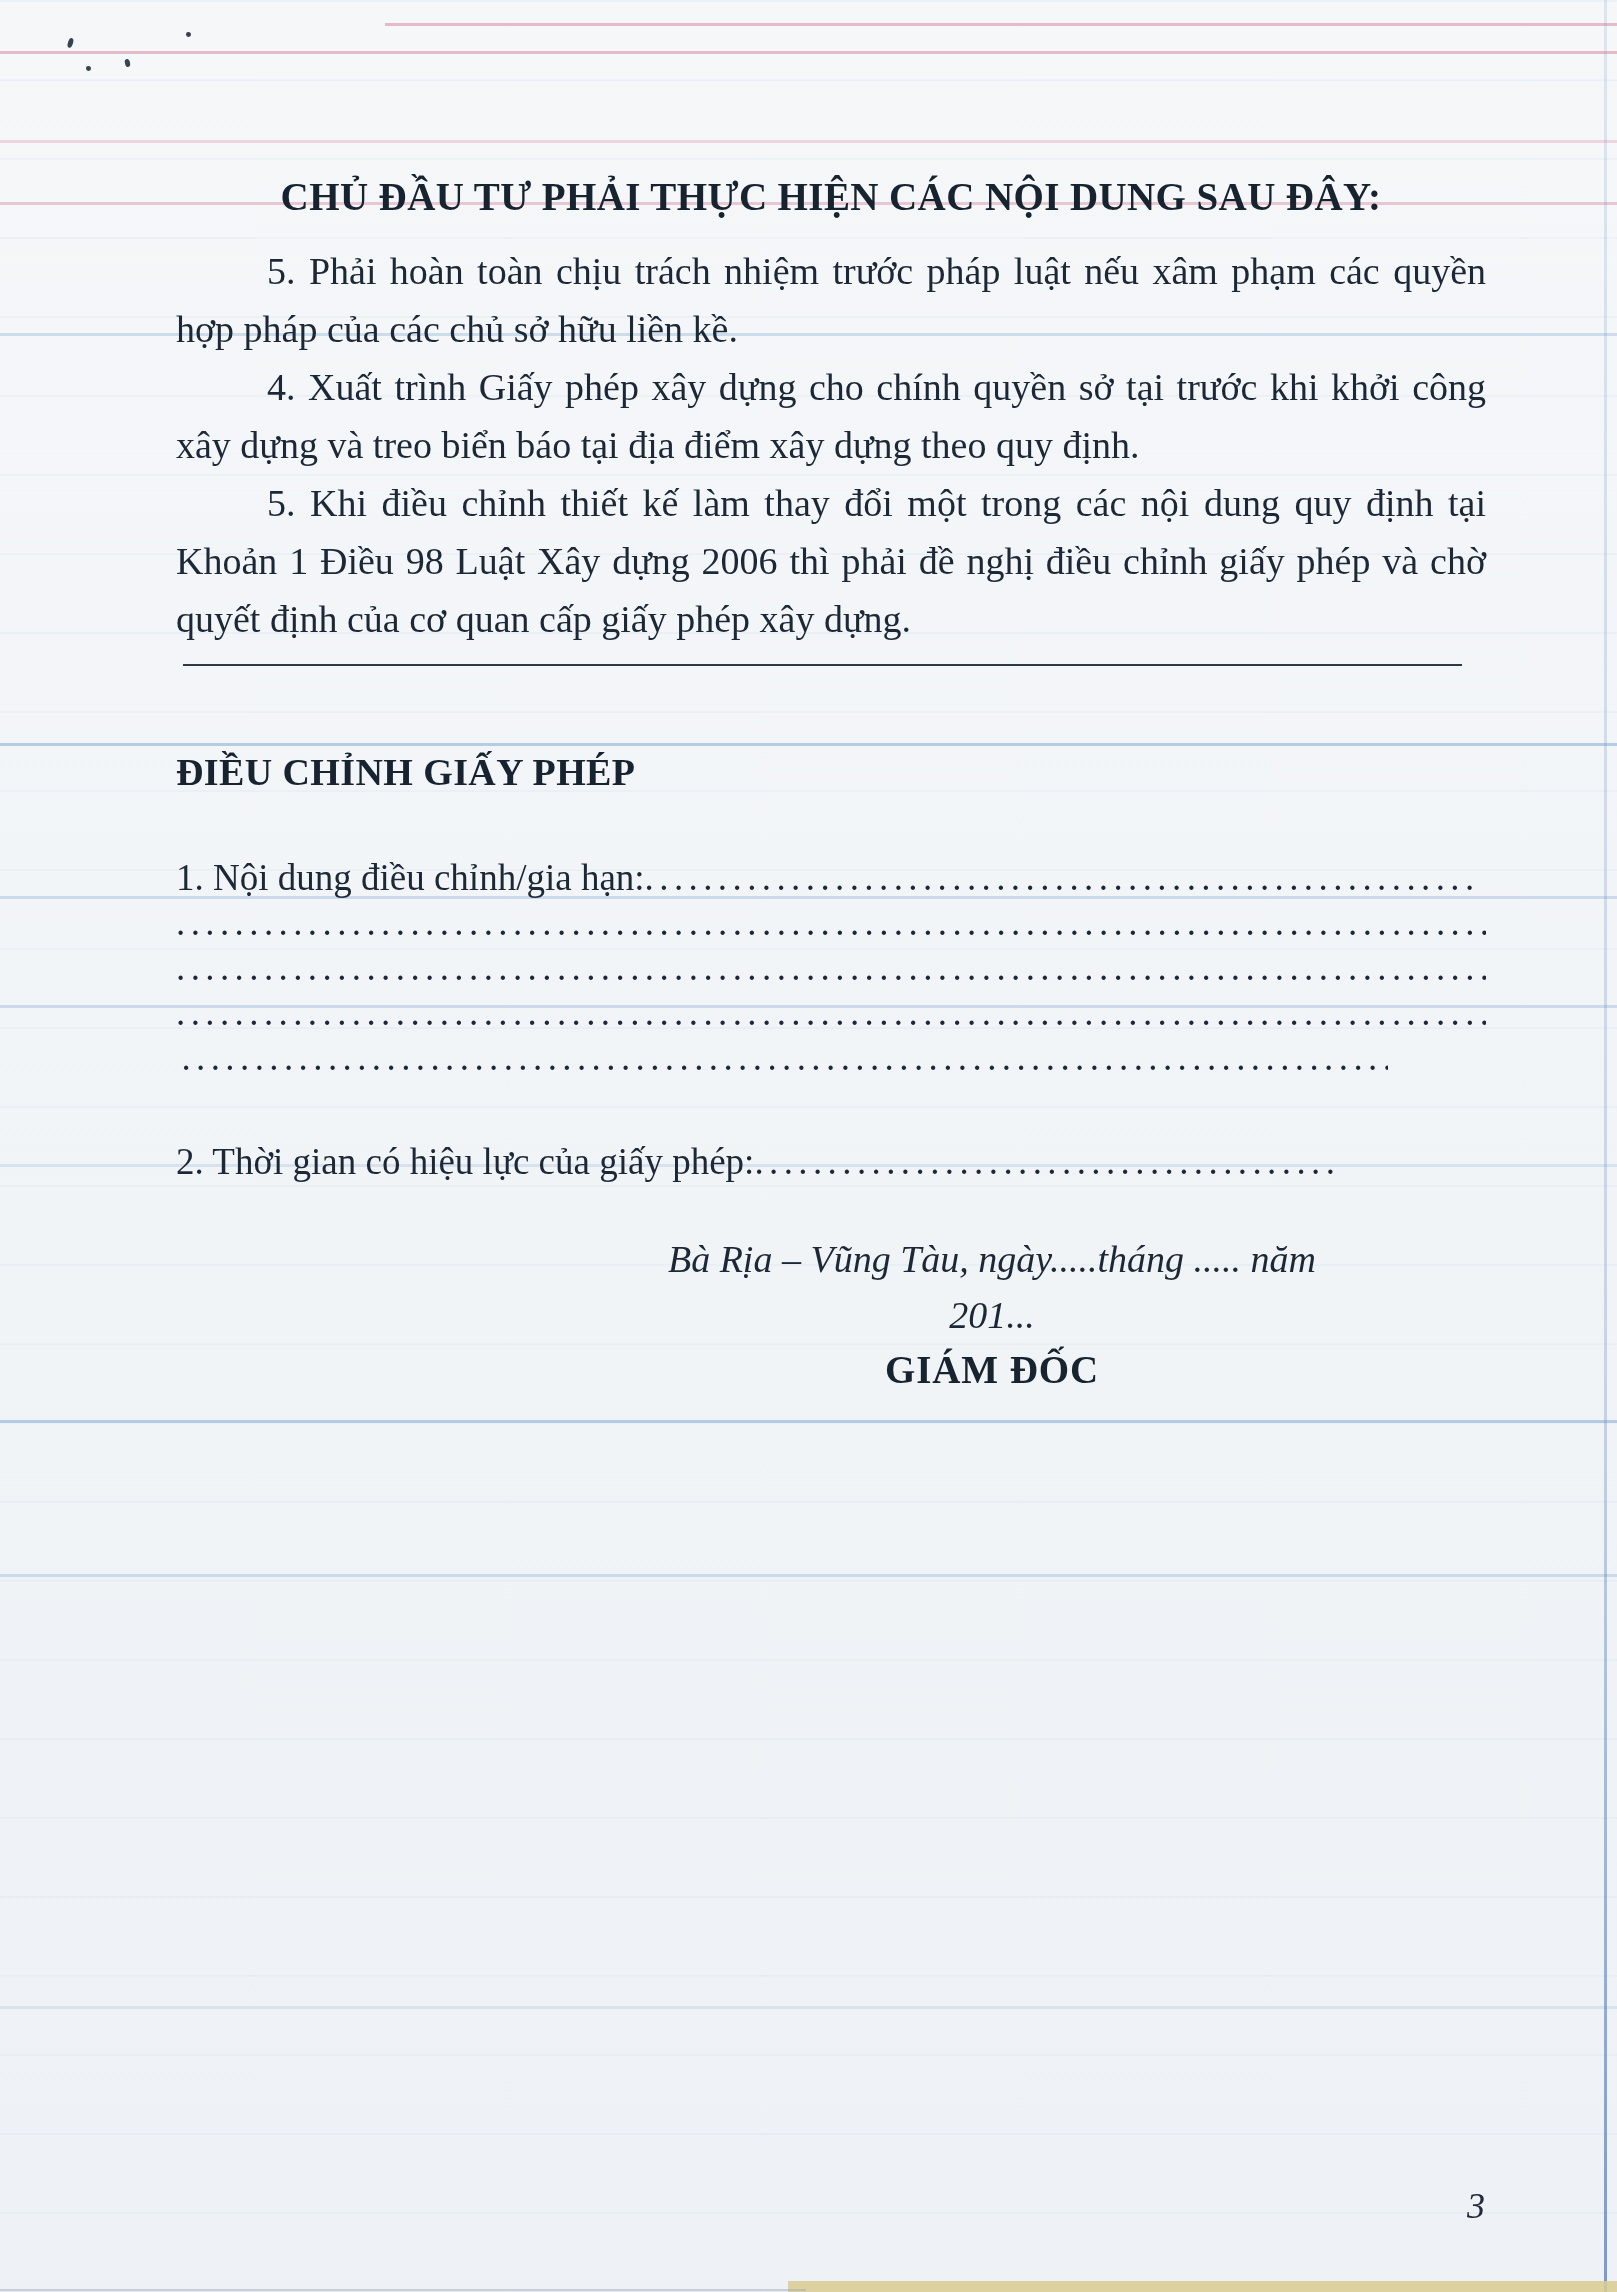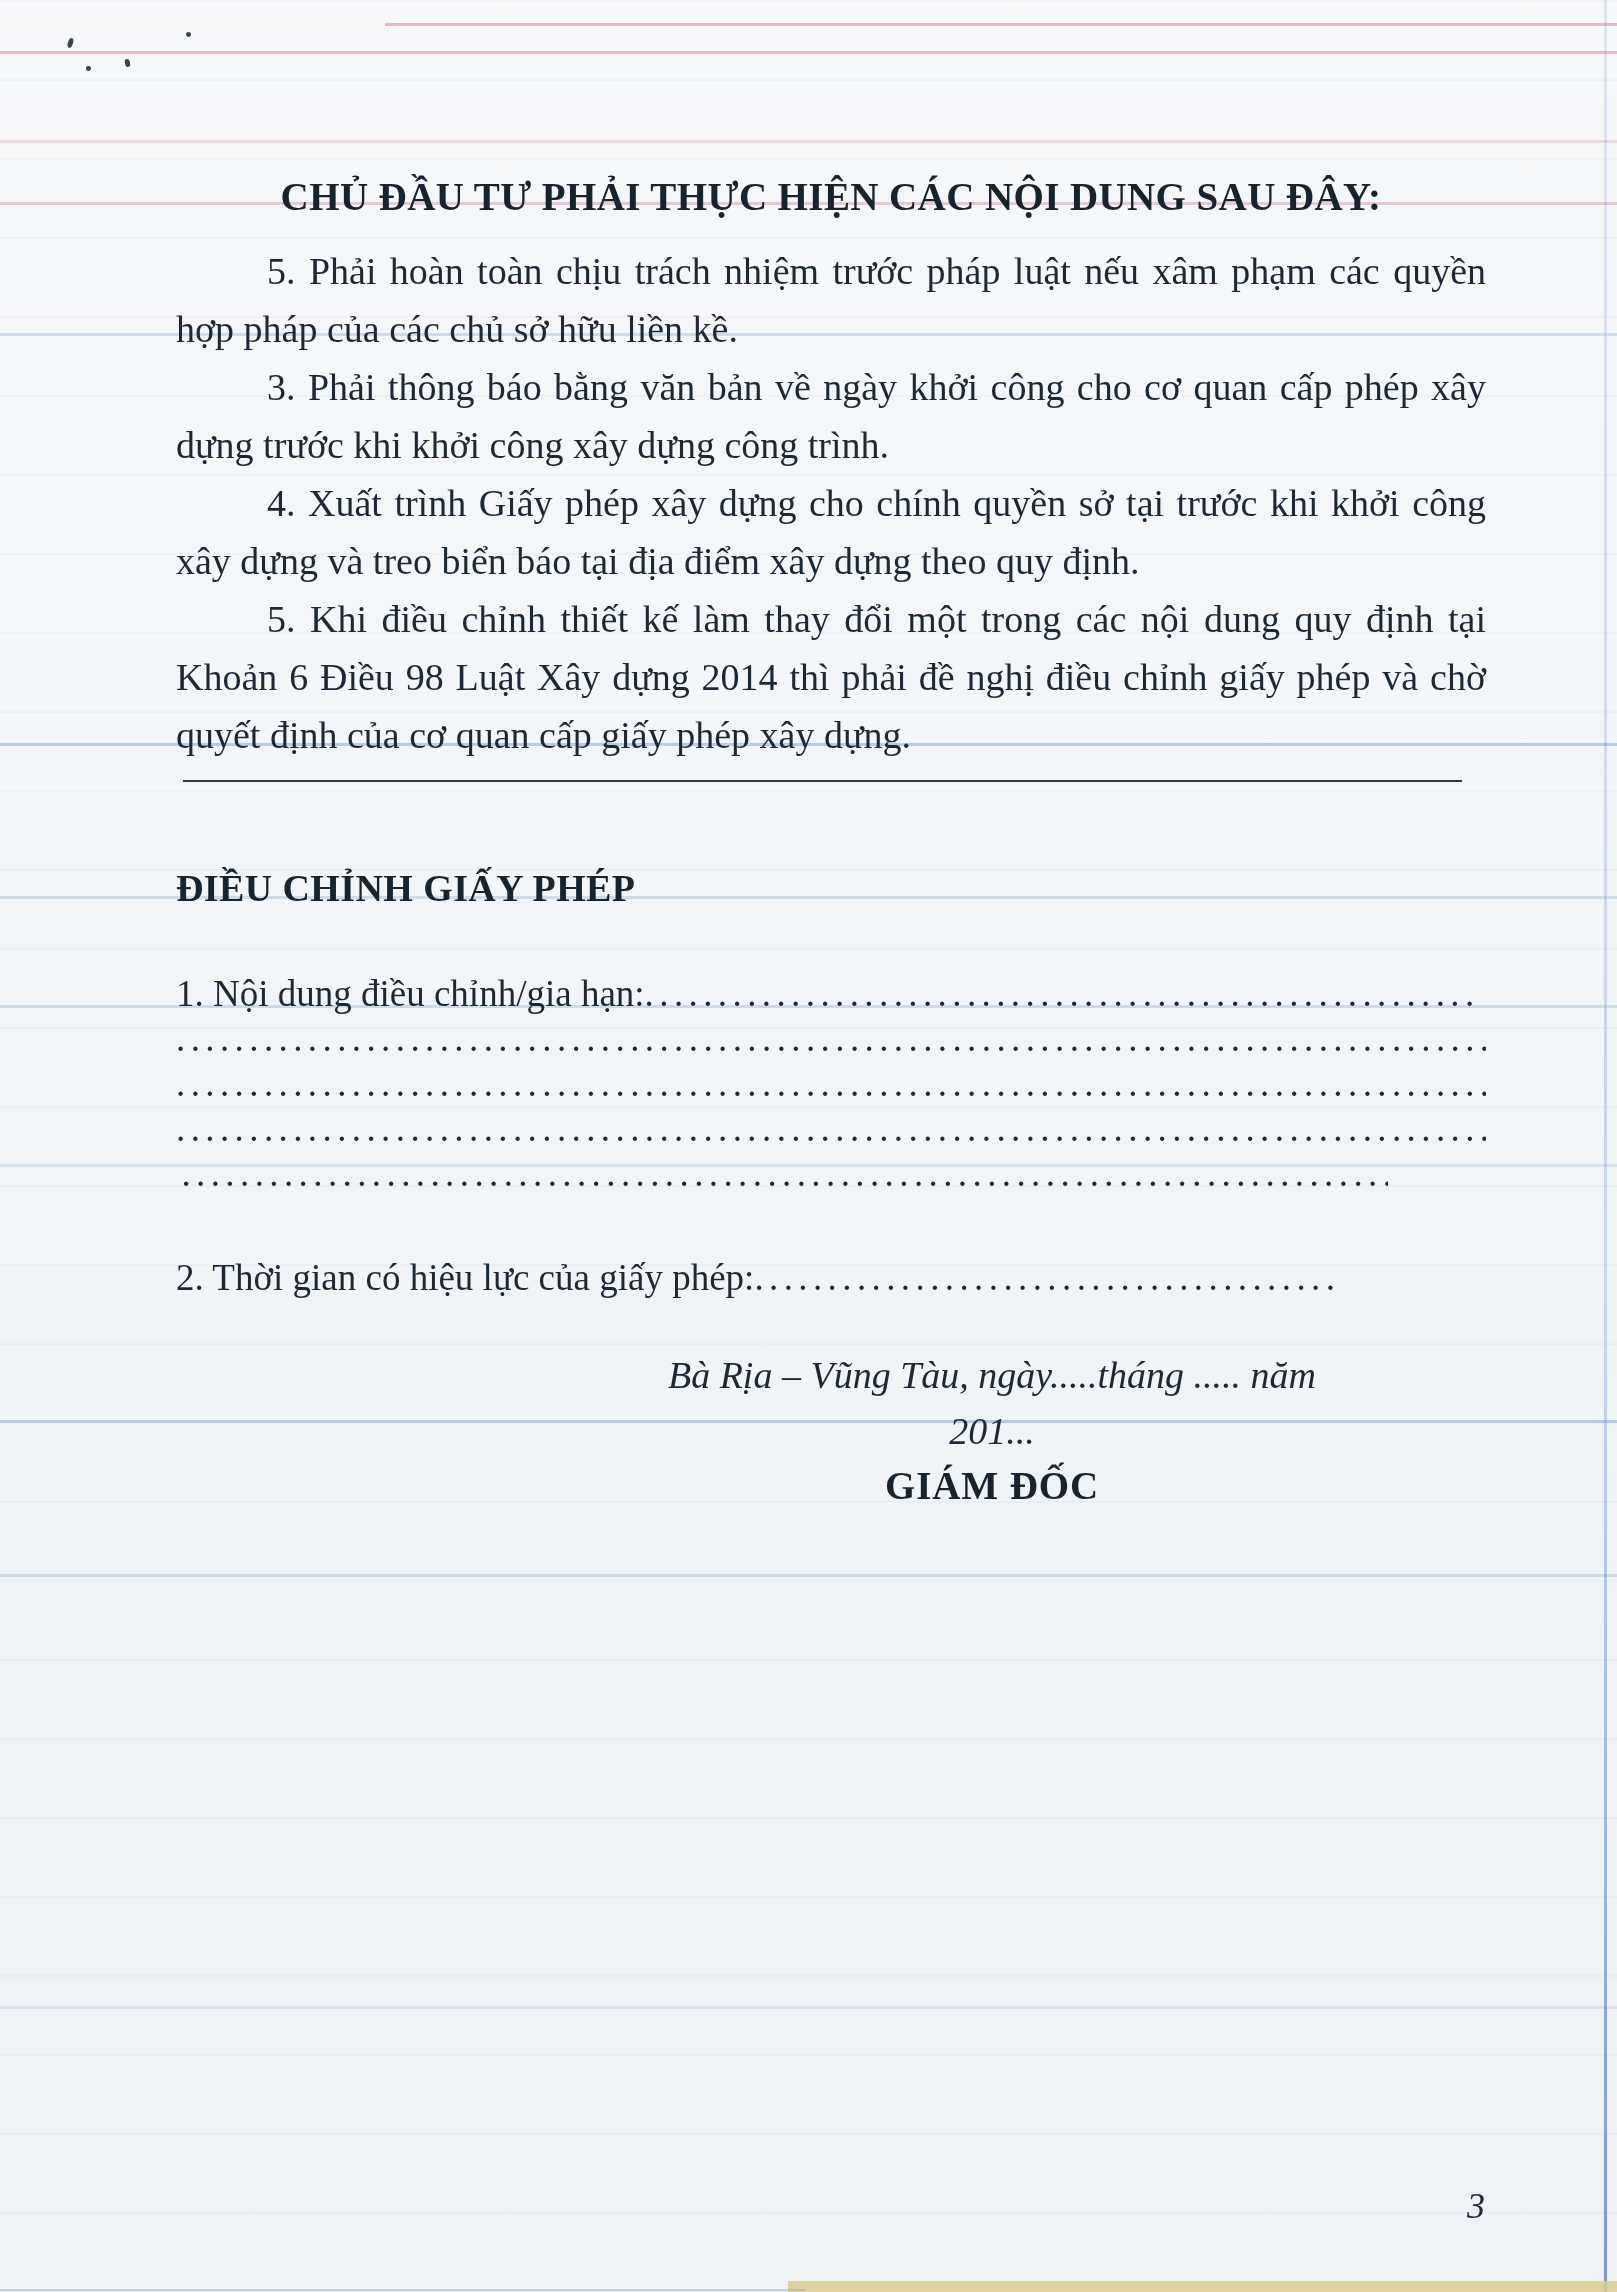--- a/index.html
+++ b/index.html
@@ -87,23 +87,22 @@
   <div class="speck" style="left:125px;top:59px;width:4.5px;height:8px;transform:rotate(-12deg);"></div>
   <div class="speck" style="left:186px;top:32px;width:5.4px;height:5.4px;"></div>
   <div class="strip-tan"></div>
   <div class="strip-grey"></div>
 
   <div class="content">
 
     <h1 class="doc-title">CHỦ ĐẦU TƯ PHẢI THỰC HIỆN CÁC NỘI DUNG SAU ĐÂY:</h1>
 
     <p class="para">5. Phải hoàn toàn chịu trách nhiệm trước pháp luật nếu xâm phạm các quyền hợp pháp của các chủ sở hữu liền kề.</p>
-    <p class="para">3. Phải thông báo bằng văn bản về ngày khởi công cho cơ quan cấp phép xây dựng trước khi khởi công xây dựng công trình.</p>
     <p class="para">4. Xuất trình Giấy phép xây dựng cho chính quyền sở tại trước khi khởi công xây dựng và treo biển báo tại địa điểm xây dựng theo quy định.</p>
-    <p class="para">5. Khi điều chỉnh thiết kế làm thay đổi một trong các nội dung quy định tại Khoản 6 Điều 98 Luật Xây dựng 2014 thì phải đề nghị điều chỉnh giấy phép và chờ quyết định của cơ quan cấp giấy phép xây dựng.</p>
+    <p class="para">5. Khi điều chỉnh thiết kế làm thay đổi một trong các nội dung quy định tại Khoản 1 Điều 98 Luật Xây dựng 2006 thì phải đề nghị điều chỉnh giấy phép và chờ quyết định của cơ quan cấp giấy phép xây dựng.</p>
 
     <div class="rule"></div>
 
     <h2 class="section-heading">ĐIỀU CHỈNH GIẤY PHÉP</h2>
 
     <div class="dotrow first-item">
       <span class="label">1. Nội dung điều chỉnh/gia hạn: </span>
       <span class="dots">....................................................................................................</span>
     </div>
     <div class="fillrow">........................................................................................................................</div>

